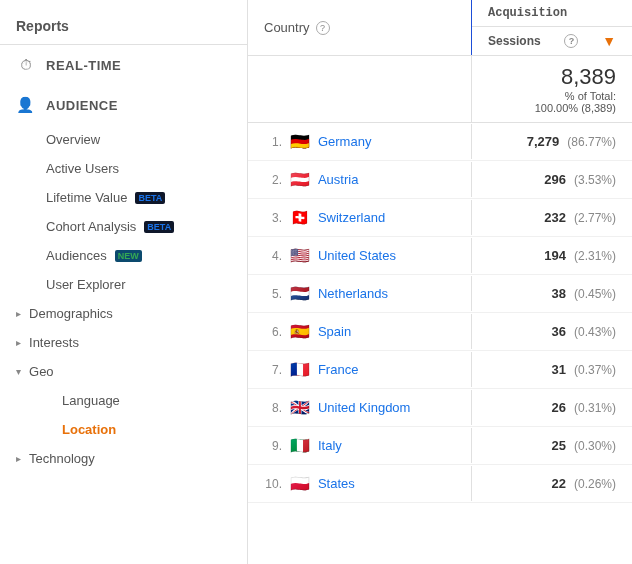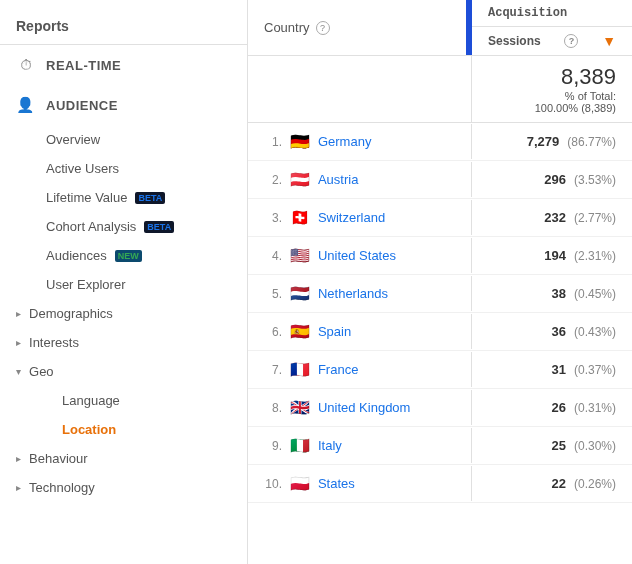--- a/index.html
+++ b/index.html
@@ -96,21 +96,21 @@
       overflow: hidden;
     }
     .col-country {
       flex: 1;
       padding: 10px 16px;
       font-size: 13px;
       color: #555;
       display: flex;
       align-items: center;
       gap: 6px;
-      border-right: 6px solid #1d4ed8;
+      border-right: 1px solid #1d4ed8;
     }
     .acquisition-header {
       width: 160px;
       min-width: 160px;
     }
     .acq-top {
       padding: 6px 16px;
       font-size: 12px;
       color: #555;
       border-bottom: 1px solid #e0e0e0;
@@ -243,24 +243,20 @@
       <div class="sidebar-item">
           <span>Language</span>
         </div>
       <div class="sidebar-item active">
           <span>Location</span>
         </div>
     </div>
 
     <div class="sidebar-expandable">
       <span class="chevron chevron-right"></span>
-      <span>Behaviour</span>
-    </div>
-    <div class="sidebar-expandable">
-      <span class="chevron chevron-right"></span>
       <span>Technology</span>
     </div>
   </div>
 </div>
 
 <div class="main-content">
   <div class="data-table">
 
     <div style="display:flex; border-bottom:1px solid #e0e0e0;">
       <div class="col-country">

